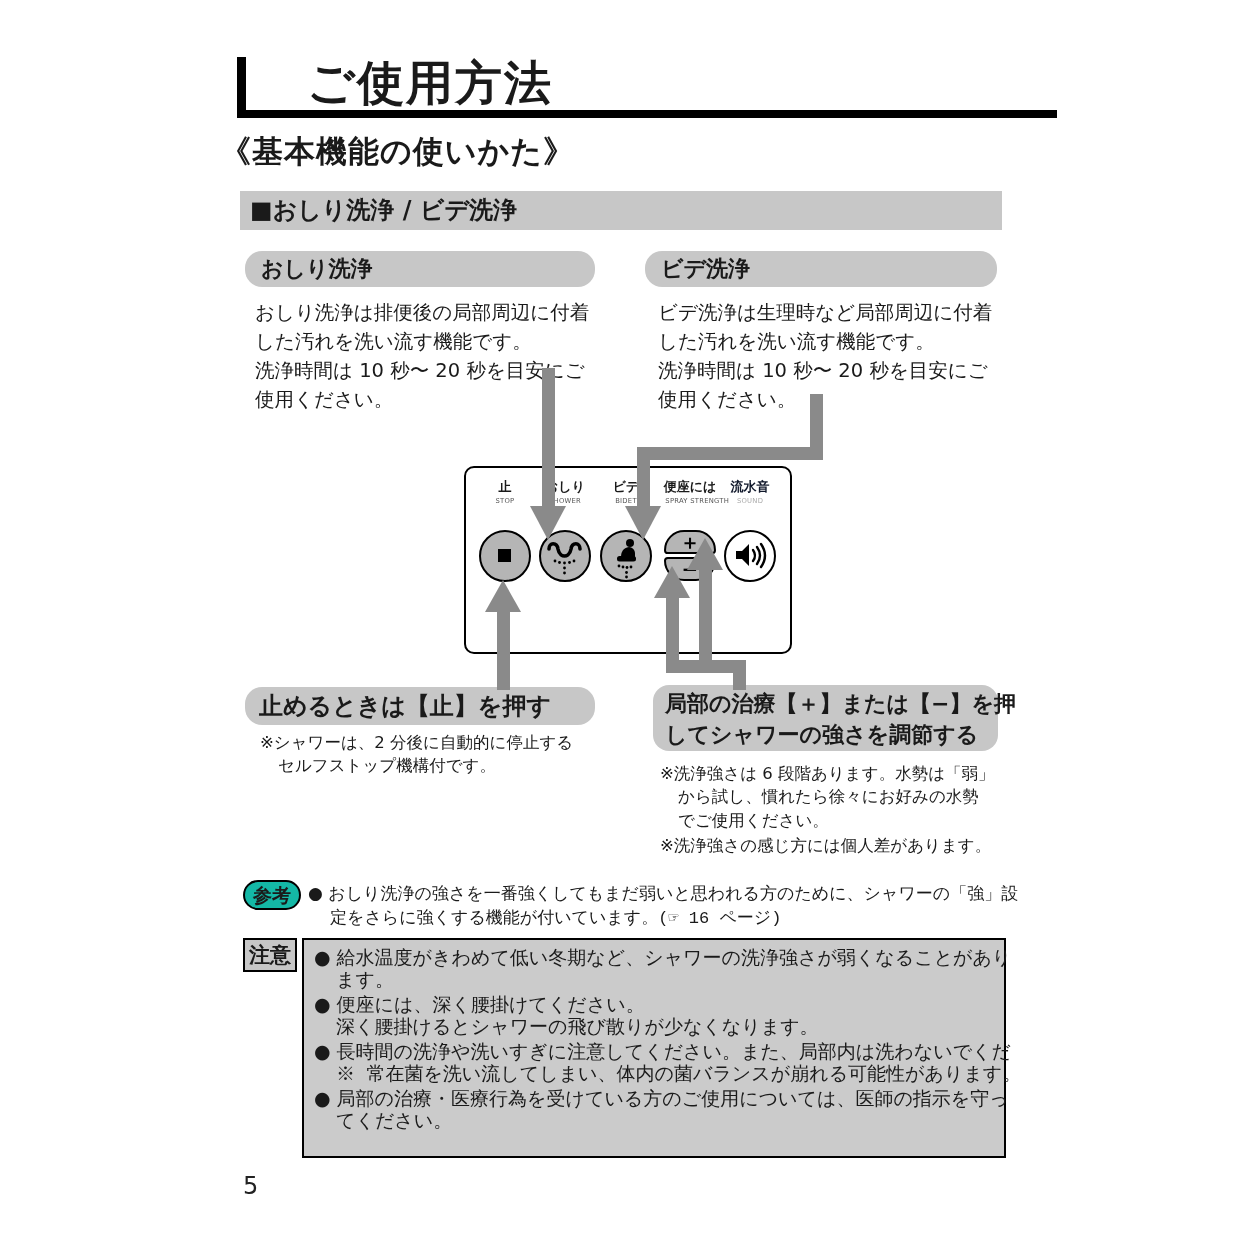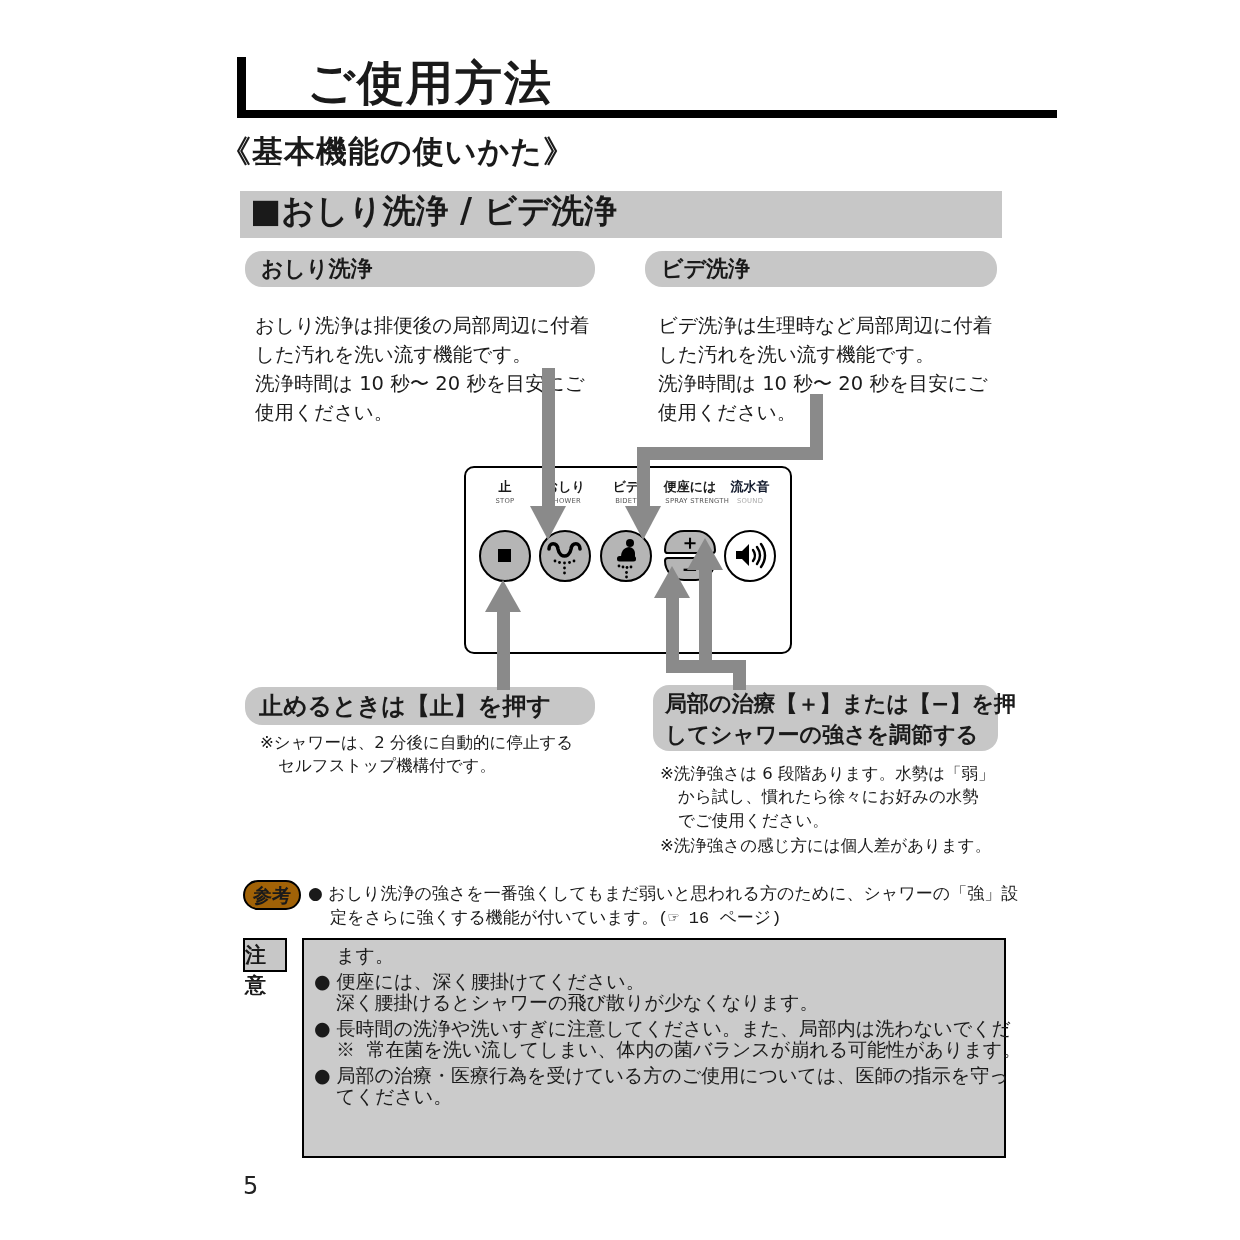--- a/index.html
+++ b/index.html
@@ -5,28 +5,28 @@
   html,body { margin:0; padding:0; background:#fff; }
   body { font-family:"DejaVu Sans","Liberation Sans",sans-serif; color:#1a1a1a; }
   .page { position:relative; width:1240px; height:1240px; background:#ffffff; overflow:hidden; }
 
   
   .title-bar-v { position:absolute; left:237px; top:57px; width:9px; height:60px; background:#000; }
   .page-title { position:absolute; left:259px; top:52px; font-size:47px; font-weight:bold; letter-spacing:2px;margin-left:48px; }
   .title-rule { position:absolute; left:237px; top:110px; width:820px; height:8px; background:#000; }
   .subtitle { position:absolute; left:220px; top:131px; font-size:31px; font-weight:bold; letter-spacing:1px; }
 
-  .section-bar { position:absolute; left:240px; top:191px; width:762px; height:47px; background:#c7c7c7;
-                 font-size:33px; font-weight:bold; line-height:39px; padding-left:10px; box-sizing:border-box; }
+  .section-bar { position:absolute; left:240px; top:191px; width:762px; height:39px; background:#c7c7c7;
+                 font-size:24px; font-weight:bold; line-height:39px; padding-left:10px; box-sizing:border-box; }
 
   
   .pill { position:absolute; background:#c7c7c7; border-radius:17px; font-weight:bold; }
   .pill-oshiri { left:245px; top:251px; width:350px; height:36px; font-size:22px; line-height:36px; padding-left:16px; box-sizing:border-box; }
   .pill-bide   { left:645px; top:251px; width:352px; height:36px; font-size:22px; line-height:36px; padding-left:16px; box-sizing:border-box; }
-  .para { position:absolute; font-size:19.5px; line-height:29px; white-space:nowrap;margin-top:13px; }
+  .para { position:absolute; font-size:19.5px; line-height:29px; white-space:nowrap; }
   .para-oshiri { left:255px; top:298px; }
   .para-bide   { left:658px; top:298px; }
 
   
   .abar  { position:absolute; background:#8a8a8a; z-index:3; }
   .ah-dn { position:absolute; width:0; height:0; border-left:18px solid transparent; border-right:18px solid transparent; border-top:34px solid #8a8a8a; z-index:3; }
   .ah-up { position:absolute; width:0; height:0; border-left:18px solid transparent; border-right:18px solid transparent; border-bottom:32px solid #8a8a8a; z-index:3; }
 
   
   .panel { position:absolute; left:464px; top:466px; width:324px; height:184px; background:#fff;
@@ -49,27 +49,27 @@
   
   .pill-stop { left:245px; top:687px; width:350px; height:38px; font-size:24px; line-height:38px; padding-left:14px; box-sizing:border-box; white-space:nowrap; }
   .pill-strength { left:653px; top:685px; width:345px; height:66px; font-size:22px; line-height:31px; padding:3px 12px; box-sizing:border-box; border-radius:16px; white-space:nowrap; }
   .notes { position:absolute; font-size:16.5px; line-height:24px; white-space:nowrap; }
   .notes-stop { left:260px; top:731px; }
   .notes-strength { left:660px; top:762px; }
   .ind { padding-left:18px;font-family:Liberation Mono, monospace; }
 
   
   .ref-label { position:absolute; left:243px; top:880px; width:58px; height:30px; border:2.5px solid #000;
-               border-radius:15px; background:#a16207; font-size:19px; font-weight:bold; text-align:center; line-height:27px; box-sizing:border-box; }
+               border-radius:15px; background:#14b8a6; font-size:19px; font-weight:bold; text-align:center; line-height:27px; box-sizing:border-box; }
   .ref-text { position:absolute; left:308px; top:880px; font-size:17px; line-height:26px; white-space:nowrap; }
   .ref-text .ind { padding-left:22px; }
 
   
-  .caution-label { position:absolute; left:243px; top:938px; width:44px; height:34px; background:#c7c7c7;
-                   border:2.5px solid #000; font-size:21px; font-weight:bold; text-align:left; line-height:30px; box-sizing:border-box; }
+  .caution-label { position:absolute; left:243px; top:938px; width:54px; height:34px; background:#c7c7c7;
+                   border:2.5px solid #000; font-size:21px; font-weight:bold; text-align:center; line-height:30px; box-sizing:border-box; }
   .caution-box { position:absolute; left:302px; top:938px; width:704px; height:220px; background:#cbcbcb;
                  border:2px solid #000; box-sizing:border-box; padding:6px 10px; }
   .caution-box .cline { font-size:19px; line-height:23.5px; white-space:nowrap; }
   .caution-box .ind { padding-left:22px; }
 
   .page-number { position:absolute; left:243px; top:1172px; font-size:24px; color:#222; }
 </style>
 </head>
 <body>
 
@@ -209,20 +209,21 @@
   </div>
 
   <div class="ref-label">参考</div>
   <div class="ref-text">
     <div>● おしり洗浄の強さを一番強くしてもまだ弱いと思われる方のために、シャワーの「強」設</div>
     <div class="ind">定をさらに強くする機能が付いています。(☞ 16 ページ)</div>
   </div>
 
   <div class="caution-label">注意</div>
   <div class="caution-box">
+    <div class="cline">● 給水温度がきわめて低い冬期など、シャワーの洗浄強さが弱くなることがあり</div>
     <div class="cline ind">ます。</div>
     <div class="cline">● 便座には、深く腰掛けてください。</div>
     <div class="cline ind">深く腰掛けるとシャワーの飛び散りが少なくなります。</div>
     <div class="cline">● 長時間の洗浄や洗いすぎに注意してください。また、局部内は洗わないでくだ</div>
     <div class="cline ind">※ 常在菌を洗い流してしまい、体内の菌バランスが崩れる可能性があります。</div>
     <div class="cline">● 局部の治療・医療行為を受けている方のご使用については、医師の指示を守っ</div>
     <div class="cline ind">てください。</div>
   </div>
 
   <div class="page-number">5</div>

